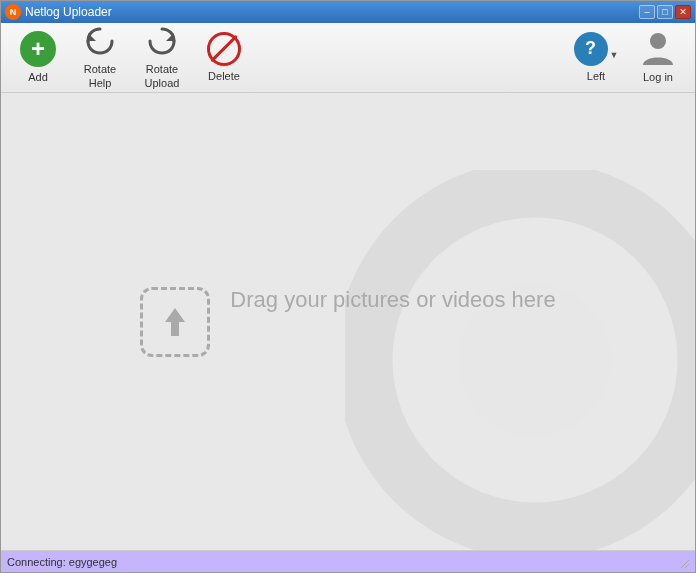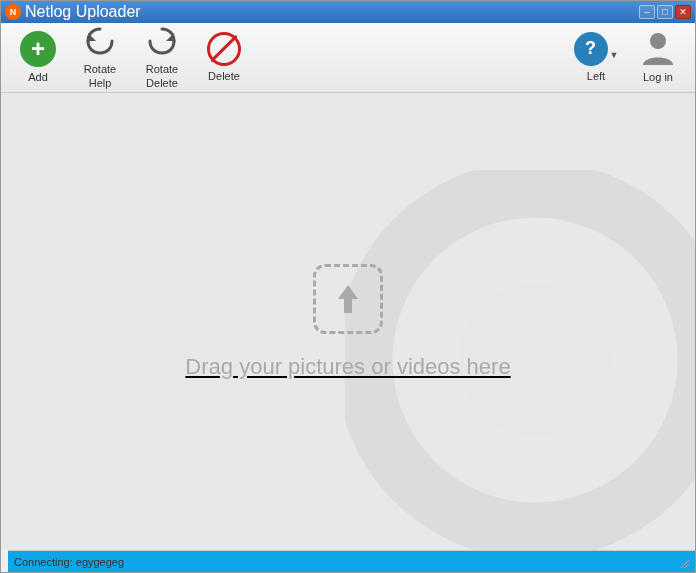--- a/index.html
+++ b/index.html
@@ -36,21 +36,21 @@
       border-radius: 50%;
       display: flex;
       align-items: center;
       justify-content: center;
       font-size: 9px;
       color: white;
       font-weight: bold;
     }
     .title-bar-text {
       color: white;
-      font-size: 16px;
+      font-size: 12px;
       flex: 1;
     }
     .title-bar-controls {
       display: flex;
       gap: 2px;
     }
     .title-bar-btn {
       width: 16px;
       height: 14px;
       border: 1px solid rgba(255,255,255,0.5);
@@ -177,48 +177,46 @@
       bottom: 0;
       width: 380px;
       height: 380px;
       opacity: 0.12;
       z-index: 0;
     }
     .drop-area {
       position: relative;
       z-index: 1;
       display: flex;
-      flex-direction: column;
-      align-items: center;
+      flex-direction: row;
+      align-items: flex-start;
       gap: 20px;
-      text-decoration: underline;
     }
     .drop-icon {
       width: 70px;
       height: 70px;
       border: 3px dashed #aaa;
       border-radius: 12px;
       display: flex;
       align-items: center;
       justify-content: center;
     }
     .drop-text {
       font-size: 22px;
       color: #aaa;
       text-align: center;
     }
     .status-bar {
       height: 22px;
-      background: #0ea5e9;
+      background: #c4b5fd;
       border-top: 1px solid #ccc;
       display: flex;
       align-items: center;
       padding: 0 6px;
       flex-shrink: 0;
-      margin-left: 7px;
     }
     .status-text {
       font-size: 11px;
       color: #333;
       flex: 1;
     }
   </style>
 </head>
 <body>
 
@@ -256,21 +254,21 @@
       </div>
 
       <div class="tool-btn">
         <div class="tool-icon">
           <svg width="34" height="34" viewBox="0 0 34 34">
             <path d="M17 4 C24 4 29 9 29 16" stroke="#555" stroke-width="3" fill="none" stroke-linecap="round"></path>
             <polygon points="29,8 29,16 21,16" fill="#555"></polygon>
             <path d="M29 16 C29 23 24 28 17 28 C10 28 5 23 5 16" stroke="#555" stroke-width="3" fill="none" stroke-linecap="round"></path>
           </svg>
         </div>
-        <span class="tool-btn-label">Rotate Delete</span>
+        <span class="tool-btn-label">Rotate Upload</span>
       </div>
 
       <div class="tool-btn">
         <div class="tool-icon">
           <div class="delete-icon"></div>
         </div>
         <span class="tool-btn-label">Delete</span>
       </div>
     </div>
 

